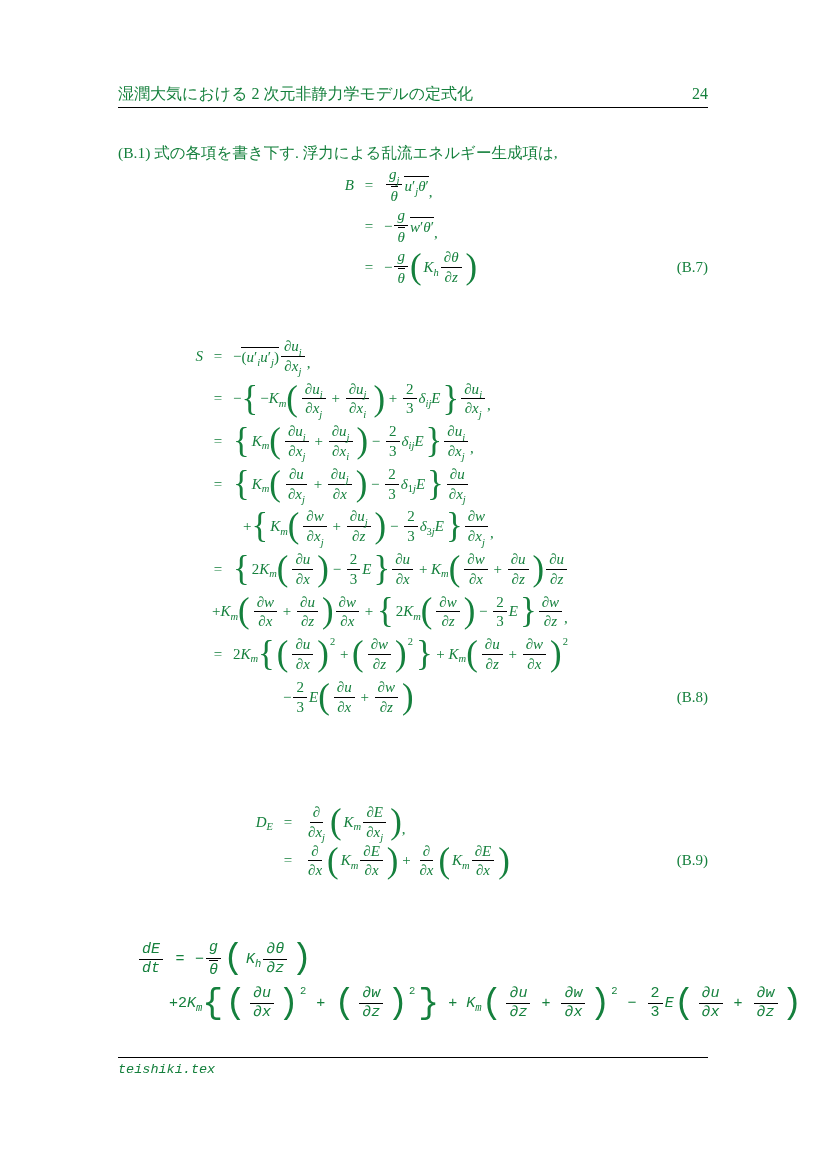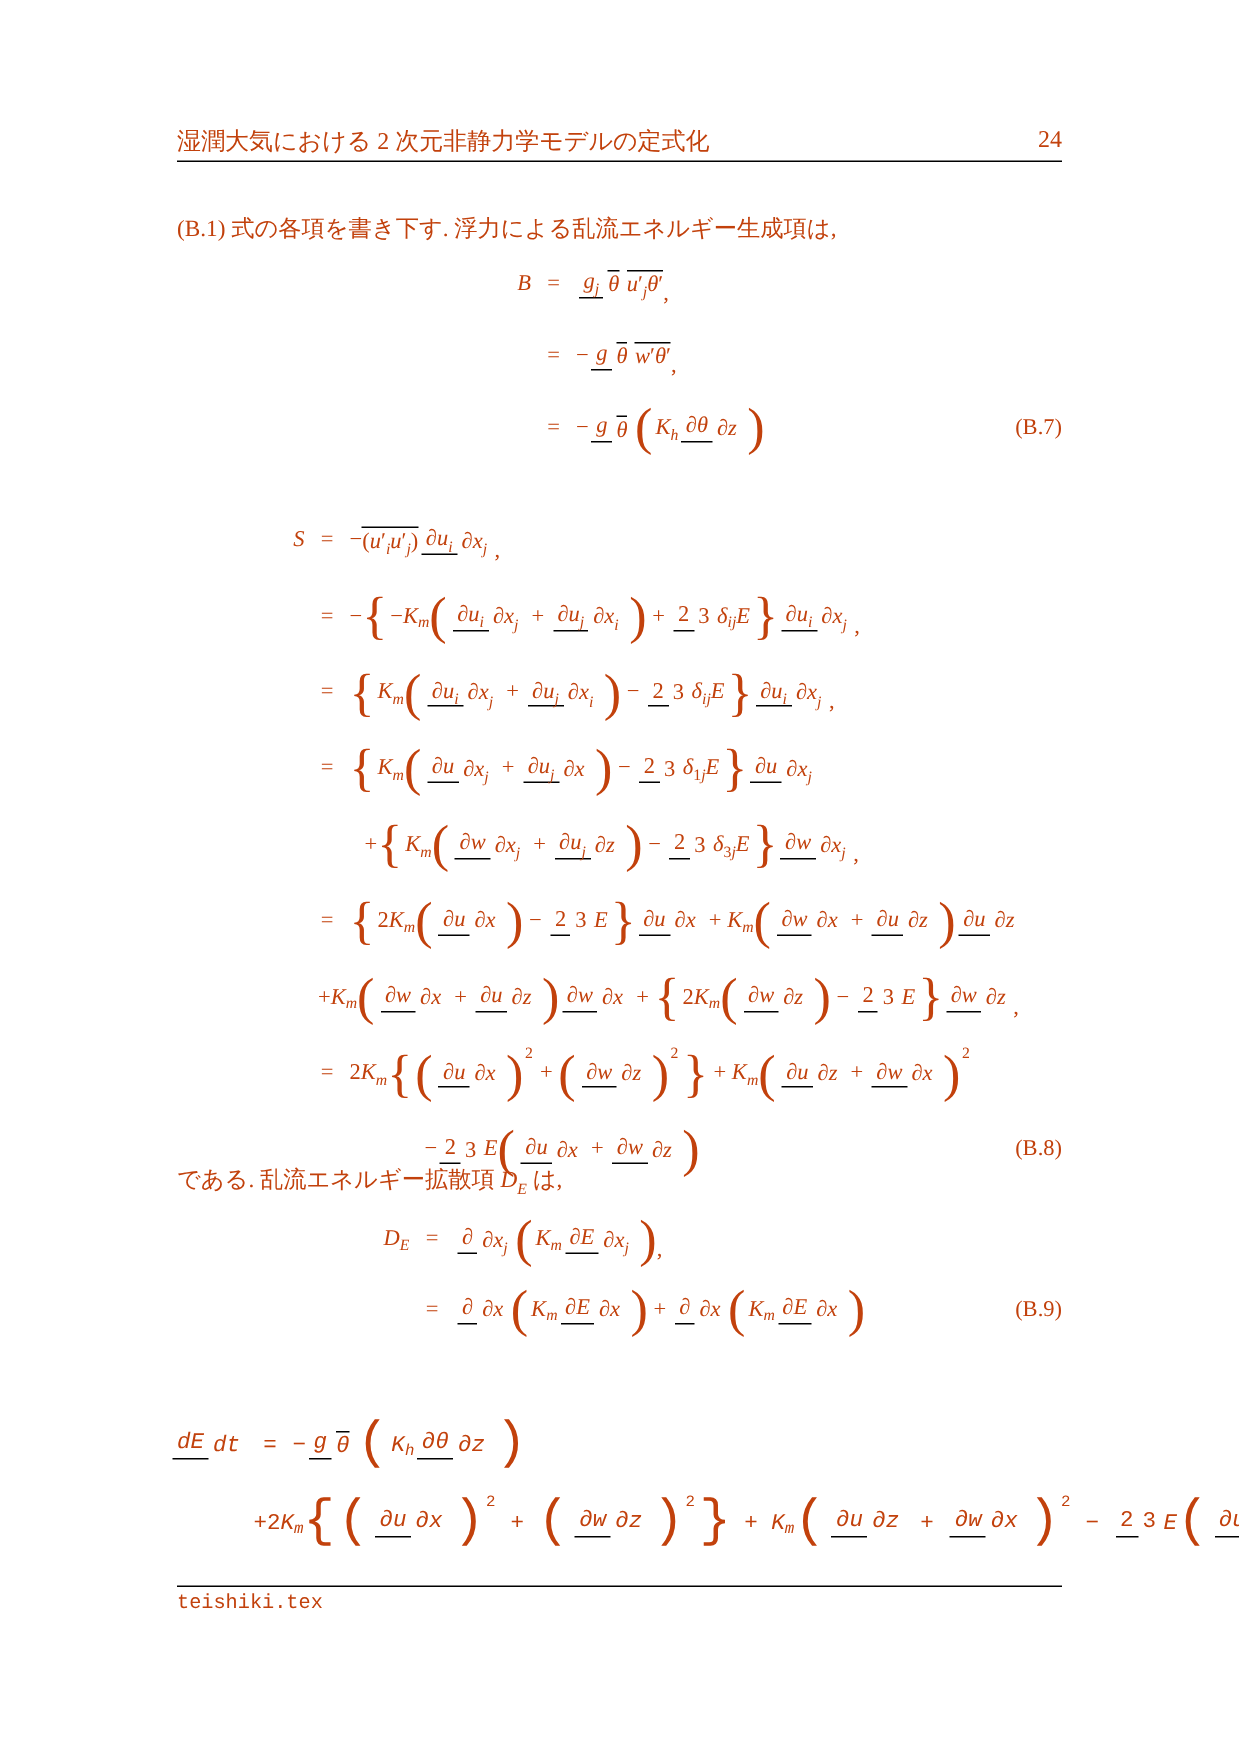--- a/index.html
+++ b/index.html
@@ -1,17 +1,17 @@
 <!DOCTYPE html>
 <html><head>
 <meta charset="utf-8">
 <style>
   html,body{margin:0;padding:0;background:#ffffff;}
   .page{position:relative;width:826px;height:1169px;background:#fff;overflow:hidden;
-        font-family:"Liberation Serif","DejaVu Serif",serif;color:#c2410c;}
+        font-family:"Liberation Serif","DejaVu Serif",serif;color:#15803d;}
   .sec{position:absolute;left:118px;width:590px;box-sizing:border-box;}
 
   
   .header{top:84px;height:26px;font-size:16px;}
   .run-title{position:absolute;left:0;top:0;white-space:nowrap;}
   .apx-title{position:absolute;left:263px;top:0;white-space:nowrap;}
   .pagenum{position:absolute;right:0;top:1px;}
   .hrule{position:absolute;left:0;top:23px;width:100%;border-top:1px solid #000;}
 
   
@@ -26,36 +26,36 @@
   .eq-final{top:940px;padding-left:17px;font-family:Liberation Mono, monospace;}
   .mrow{display:flex;align-items:center;width:100%;margin:0 0 6px 0;}
   .eq-b7 .mrow,.eq-b9 .mrow{margin-bottom:2px;}
   .lhs{display:inline-flex;justify-content:flex-end;align-items:center;flex:none;}
   .rel{display:inline-flex;justify-content:center;align-items:center;width:30px;flex:none;}
   .rhs{display:inline-flex;align-items:center;flex:none;}
   .eqlabel{margin-left:auto;align-self:center;font-size:15px;}
 
   .mt,.ro,.vi{white-space:pre;}
   .vi{font-style:italic;}
-  .frac{display:inline-flex;flex-direction:row;align-items:center;vertical-align:middle;
-        margin:13px 2px;line-height:1.12;text-align:center;}
+  .frac{display:inline-flex;flex-direction:column;align-items:center;vertical-align:middle;
+        margin:0 2px;line-height:1.12;text-align:center;}
   .num{border-bottom:1px solid #000;padding:0 3px 1px 3px;}
   .den{padding:1px 3px 0 3px;}
   .ol{display:inline-block;border-top:1px solid #000;padding-top:1px;line-height:1.15;}
   .grp{display:inline-flex;align-items:center;}
   .grp-c{display:inline-flex;align-items:center;padding:0 2px;}
   .delim{line-height:1;flex:none;}
   .msub{font-size:10.5px;position:relative;top:4.5px;}
   .msup{font-size:10.5px;position:relative;top:-5px;}
   .rhs > .msup,.grp-c > .msup,.lhs > .msup{top:-13px;margin:0 1px;}
   .low{position:relative;top:7px;}
 
   
   .frule{top:1057px;border-top:1px solid #000;height:0;}
-  .ftext{top:1062px;display:flex;justify-content:space-between;align-items:baseline;font-size:15px;}
+  .ftext{top:1062px;display:flex;justify-content:space-between;align-items:baseline;font-size:15px;font-style:italic;}
   .ffile{font-family:"Liberation Mono","DejaVu Sans Mono",monospace;font-size:13.5px;}
 </style>
 </head>
 <body>
 
 <div class="page">
   <div class="sec header">
     <span class="run-title">湿潤大気における 2 次元非静力学モデルの定式化</span>
     <span class="pagenum">24</span>
     <div class="hrule"></div>
@@ -488,21 +488,20 @@
                 <span class="den"><span class="mt"><span class="vi">∂z</span></span></span>
               </span>
             </span>
             <span class="delim" style="font-size: 34.7641px;">)</span>
           </span>
         </span>
         <span class="eqlabel">(B.8)</span>
       </div>
     </div>
 
-  <p class="sec para p3"><span class="ro mt">である. 乱流エネルギー拡散項 </span><span class="mt"><span class="vi">D</span></span><span class="msub"><span class="vi">E</span></span><span class="ro mt"> は,</span></p>
   <div class="sec eq eq-b9">
       <div class="mrow">
         <span class="lhs" style="width: 24px;">
           <span class="mt"><span class="vi">D</span></span>
           <span class="msub"><span class="vi">E</span></span>
         </span>
         <span class="rel">=</span>
         <span class="rhs">
           <span class="frac">
             <span class="num"><span class="mt"><span class="vi">∂</span></span></span>

